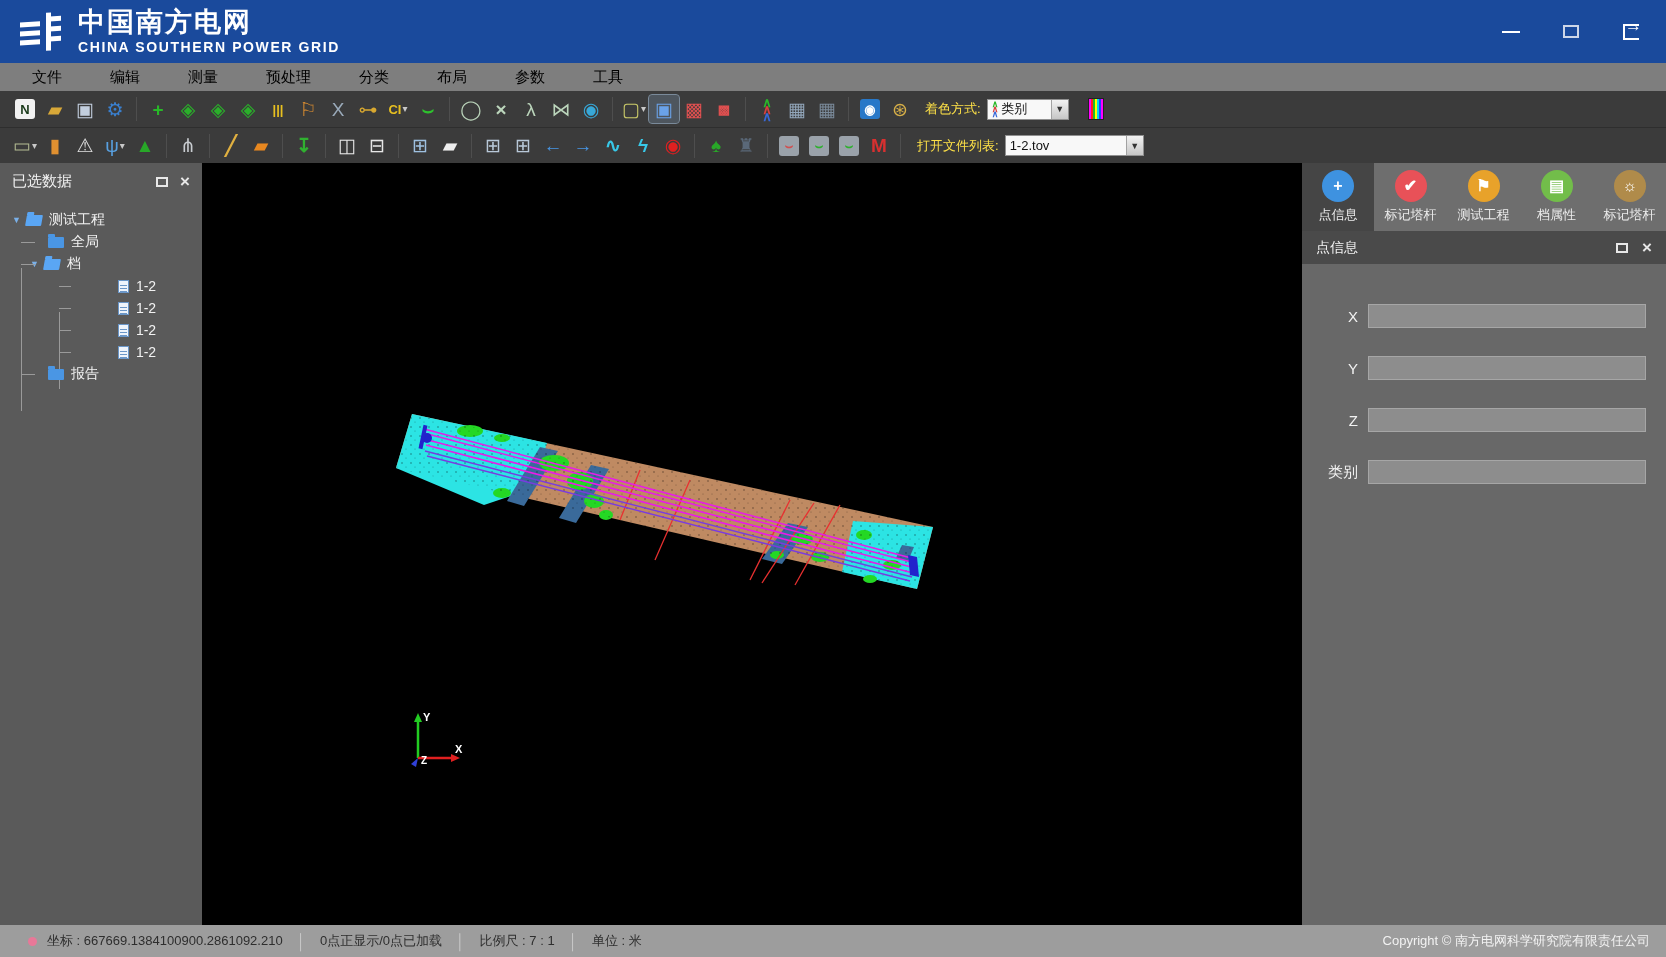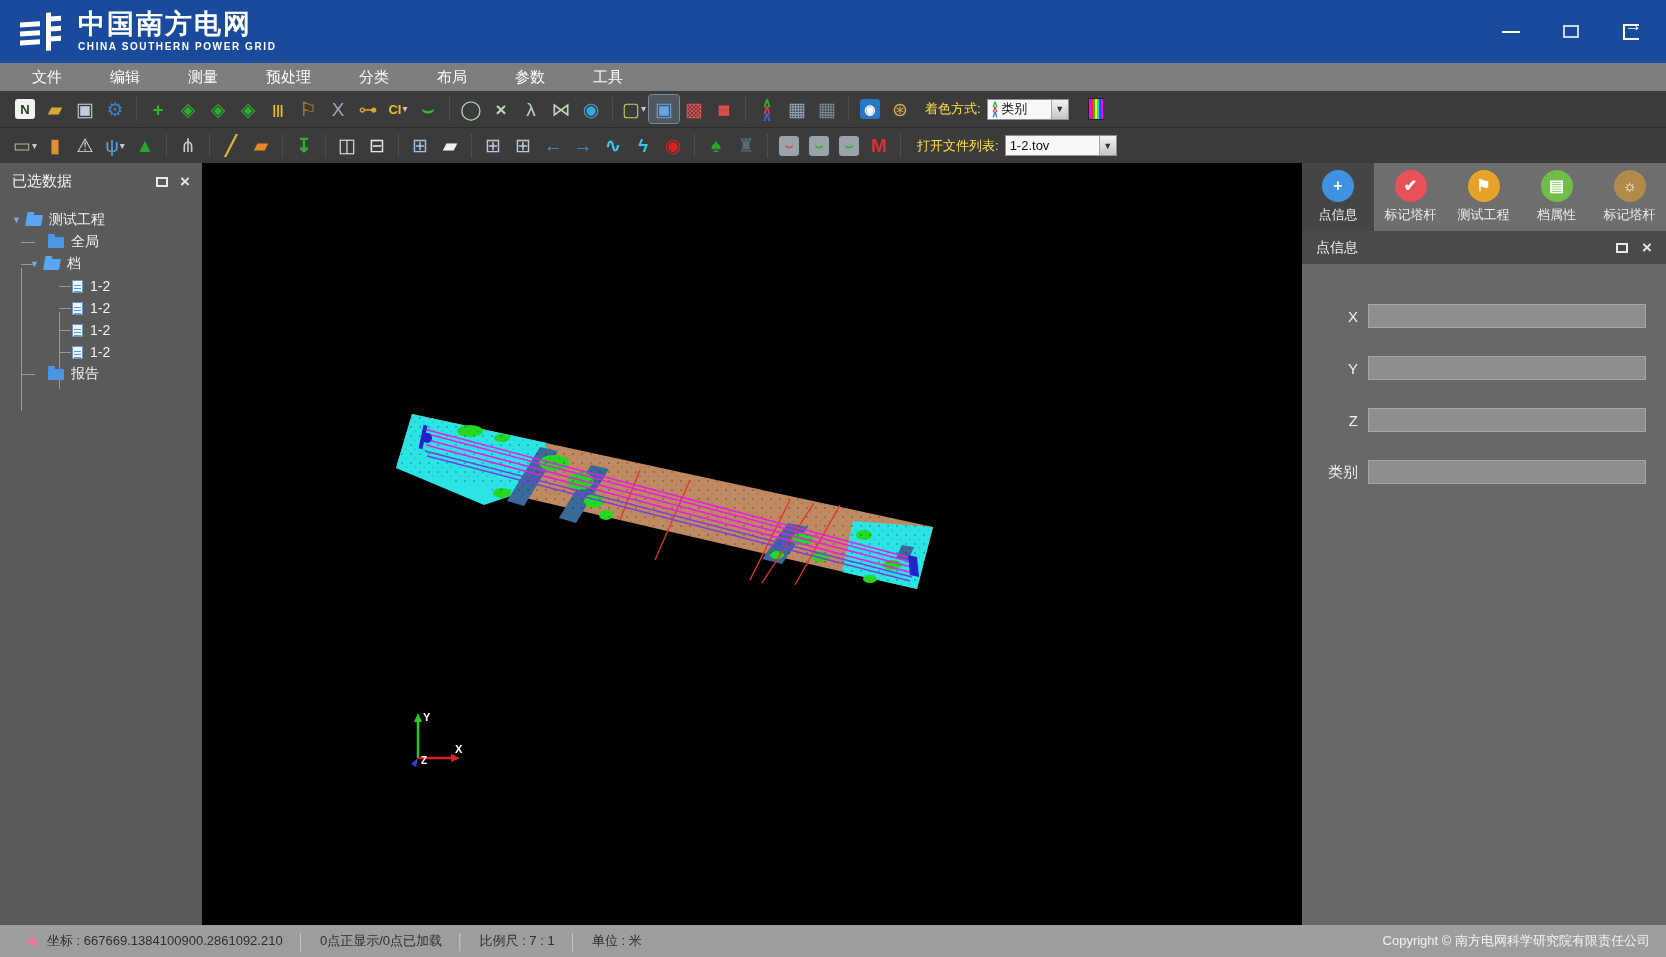--- a/index.html
+++ b/index.html
@@ -11,32 +11,32 @@
   .logo-wrap { display:flex; align-items:center; margin-left:20px; }
   .logo-glyph { width:46px; height:40px; display:flex; align-items:center; gap:4px; transform:skewY(-4deg); }
   .logo-left { display:flex; flex-direction:column; gap:4px; }
   .logo-left i { display:block; width:20px; height:5px; background:#fff; }
   .logo-right { position:relative; width:18px; height:38px; }
   .logo-right .vbar { position:absolute; left:2px; top:0; width:5px; height:38px; background:#fff; }
   .logo-right i { position:absolute; left:2px; width:15px; height:5px; background:#fff; }
   .logo-right i:nth-child(2){ top:4px; } .logo-right i:nth-child(3){ top:14px; } .logo-right i:nth-child(4){ top:24px; }
   .brand-block { margin-left:12px; line-height:1; }
   .brand-cn { font-size:27px; font-weight:bold; letter-spacing:2px; }
-  .brand-en { font-size:10px; letter-spacing:1.6px; margin-top:4px; font-weight:bold; }
+  .brand-en { font-size:14px; letter-spacing:1.6px; margin-top:4px; font-weight:bold; }
   .app-title { font-size:27px; margin-left:16px; letter-spacing:1px; white-space:nowrap; }
   .win-controls { margin-left:auto; margin-right:24px; display:flex; align-items:center; gap:38px; }
   .win-btn { width:22px; height:22px; display:flex; align-items:center; justify-content:center; }
   .min-glyph { width:18px; height:2px; background:#fff; }
   .max-glyph { width:16px; height:13px; border:2px solid #cdd6e8; }
   .exit-glyph { position:relative; width:16px; height:16px; border-left:2px solid #fff; border-top:2px solid #fff; border-bottom:2px solid #fff; }
   .exit-glyph span { position:absolute; left:0px; top:-10px; font-size:17px; color:#fff; font-weight:bold; }
 
   
   .menubar { height:28px; background:#7e7e7e; display:flex; align-items:center; padding-left:8px; }
-  .menu-item { color:#ffffff; font-size:15px; padding:0 24px; height:100%; display:flex; align-items:center; }
+  .menu-item { color:#000000; font-size:15px; padding:0 24px; height:100%; display:flex; align-items:center; }
 
   
   .toolbar { background:#3b3b3b; height:36px; display:flex; align-items:center; padding-left:10px; }
   .toolbar.row2 { border-top:1px solid #2e2e2e; }
   .tb-group { display:flex; align-items:center; }
   .tb-btn { min-width:30px; height:28px; display:flex; align-items:center; justify-content:center; border-radius:3px; font-size:19px; line-height:1; padding:0 2px; }
   .tb-btn.active { background:#4e565e; outline:1px solid #7a8a9a; }
   .tb-btn .glyph { line-height:1; }
   .tb-btn .glyph.b { font-weight:bold; }
   .tb-btn .glyph.sm { font-size:13px; font-weight:bold; }
@@ -61,21 +61,21 @@
   .panel-header .ph-icons { margin-left:auto; display:flex; align-items:center; gap:12px; }
   .ph-max { width:12px; height:10px; border:2px solid #e8e8e8; }
   .ph-close { color:#e8e8e8; font-size:17px; line-height:1; font-weight:bold; }
   .tree { position:relative; padding-top:9px; }
   .tree-guide { position:absolute; width:1px; background:#9a9a9a; }
   .tree-row { height:22px; display:flex; align-items:center; color:#f2f2f2; font-size:14px; position:relative; white-space:nowrap; }
   .tree-row .expander { font-size:9px; color:#7ab0e8; width:14px; }
   .tree-row.d0 { padding-left:12px; }
   .tree-row.d1 { padding-left:48px; }
   .tree-row.d1.exp { padding-left:30px; }
-  .tree-row.d2 { padding-left:72px; }
+  .tree-row.d2 { padding-left:72px;justify-content:center; }
   .tree-row.d1::before { content:""; position:absolute; left:21px; width:14px; height:1px; background:#9a9a9a; top:50%; }
   .tree-row.d2::before { content:""; position:absolute; left:59px; width:12px; height:1px; background:#9a9a9a; top:50%; }
   .folder-ic { position:relative; width:16px; height:11px; background:#4a96e4; border-radius:1px; margin-right:7px; flex:none; }
   .folder-ic::before { content:""; position:absolute; top:-3px; left:0; width:7px; height:3px; background:#4a96e4; border-radius:1px 1px 0 0; }
   .folder-ic.open { transform:skewX(-10deg); background:#5aa6f4; }
   .folder-ic.open::before { background:#5aa6f4; }
   .file-ic { width:11px; height:13px; background:#eef4fc; border:1px solid #6a96c8; margin-right:7px; flex:none;
     background-image:repeating-linear-gradient(#eef4fc 0 2px, #6a96c8 2px 3px); background-size:7px 100%; background-position:1px 2px; background-repeat:no-repeat; }
 
   
@@ -354,21 +354,21 @@
       </div>
       <div class="tb-btn">
         <span class="chipbg" style="background: rgb(154, 162, 170); color: rgb(46, 176, 46);">⌣</span>
       </div>
       <div class="tb-btn">
         <span class="glyph b" style="color: rgb(216, 48, 48);">M</span>
       </div>
       <div class="tb-sep"></div>
     </div>
   <span class="tb-label">打开文件列表:</span>
-  <div class="sel" style="width:112px;text-align:center;">
+  <div class="sel" style="width:139px;text-align:center;">
     <span class="sel-text">1-2.tov</span>
     <span class="sel-caret">▼</span>
   </div>
 </div>
 
 <div class="workspace">
 
   <div class="left-panel">
     <div class="panel-header">
       <span>已选数据</span>

